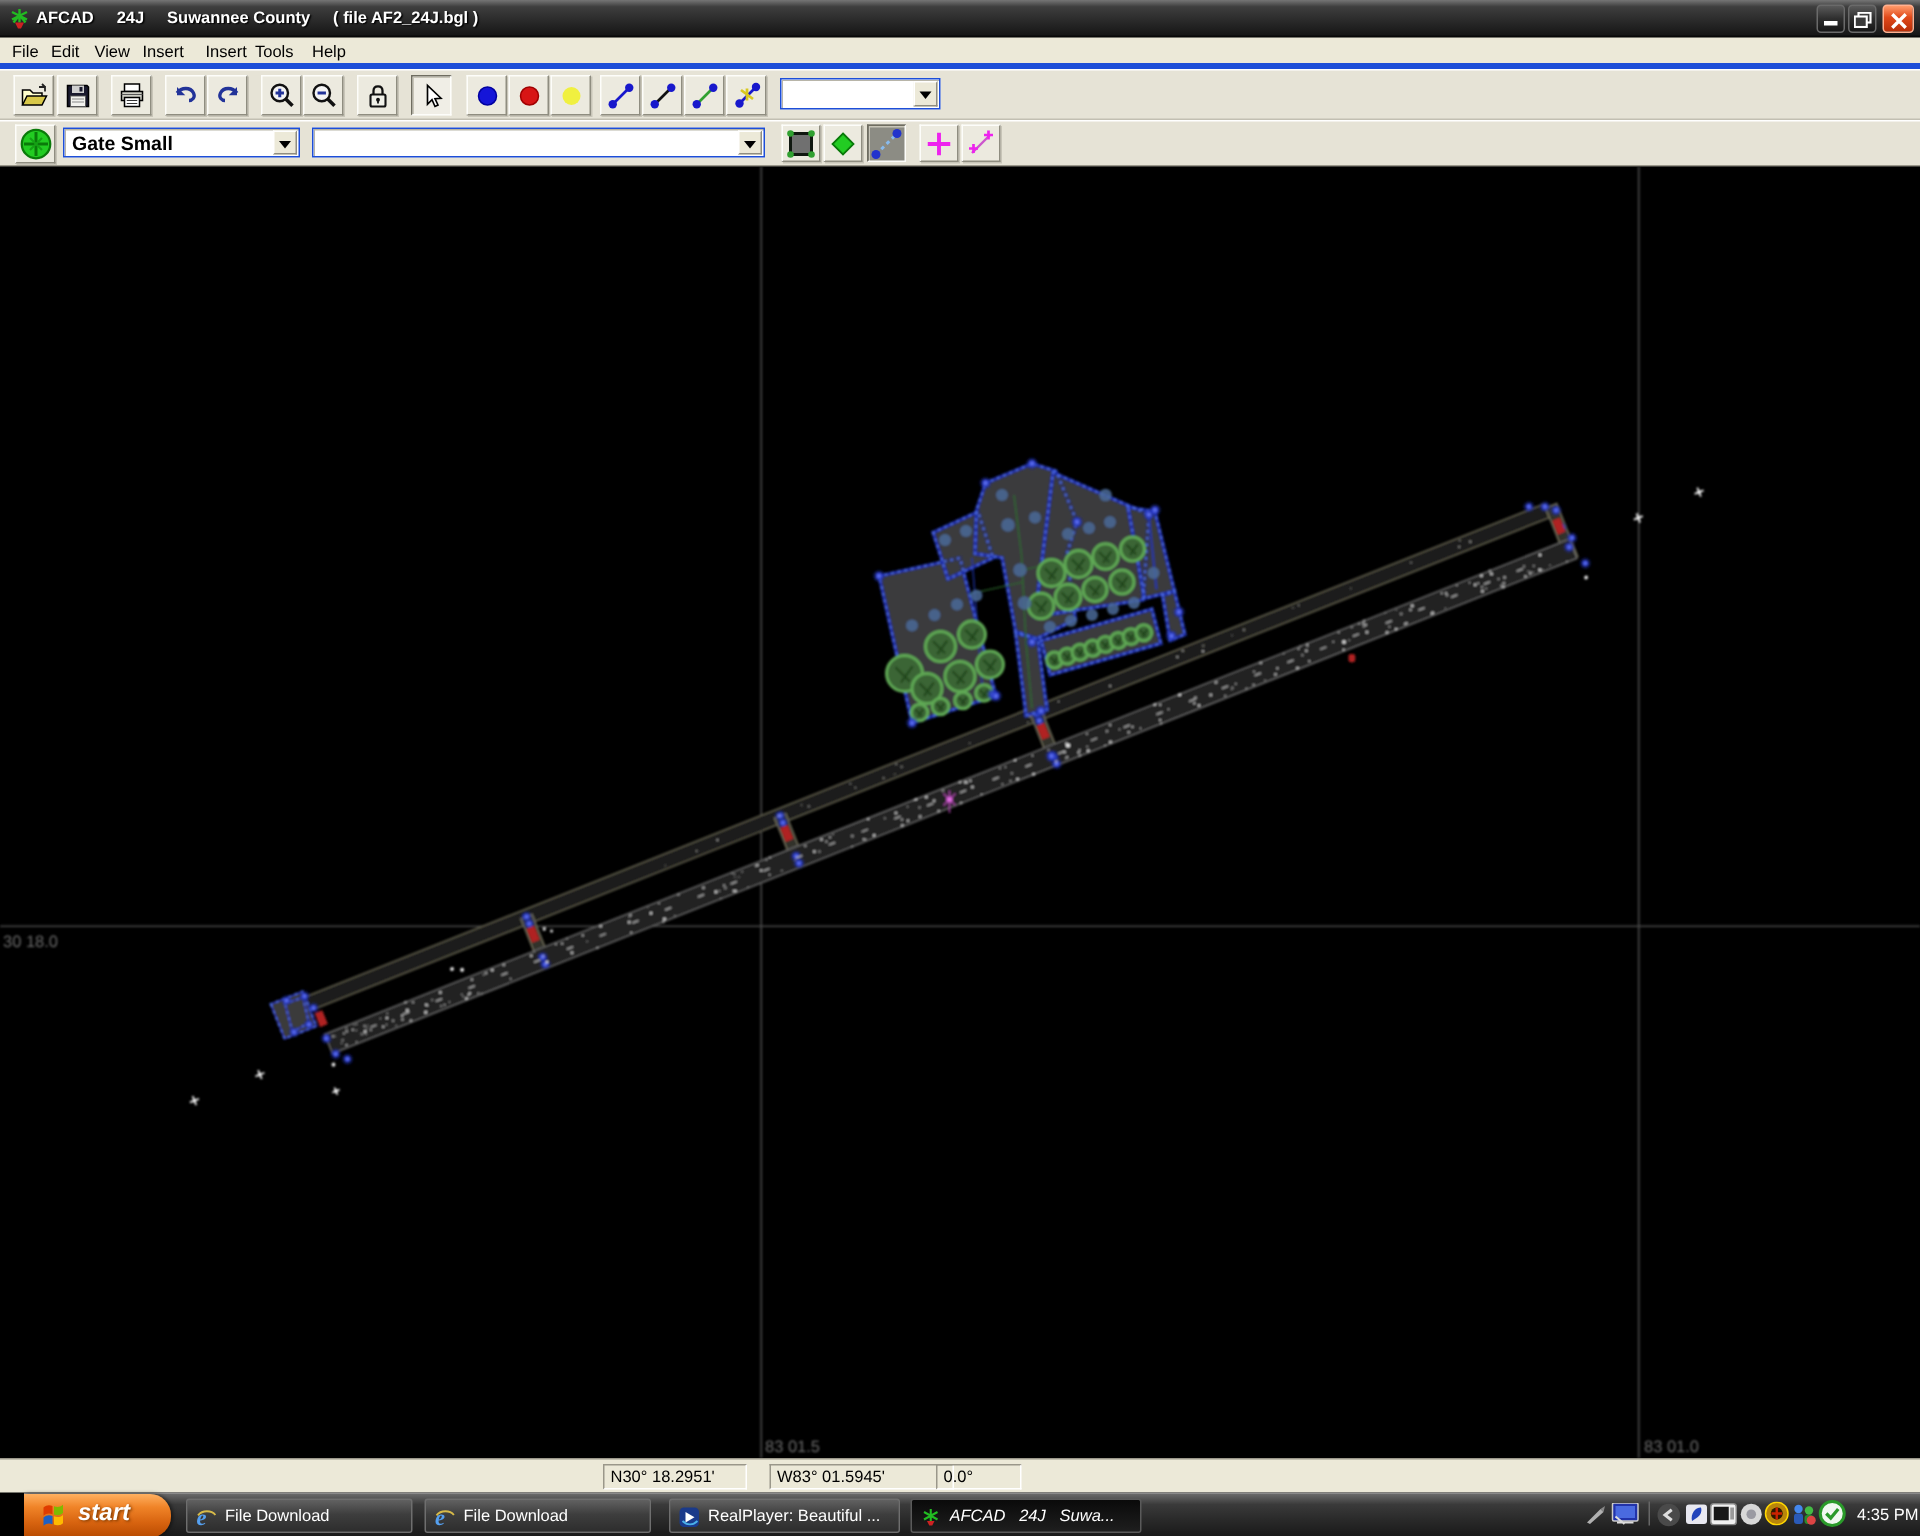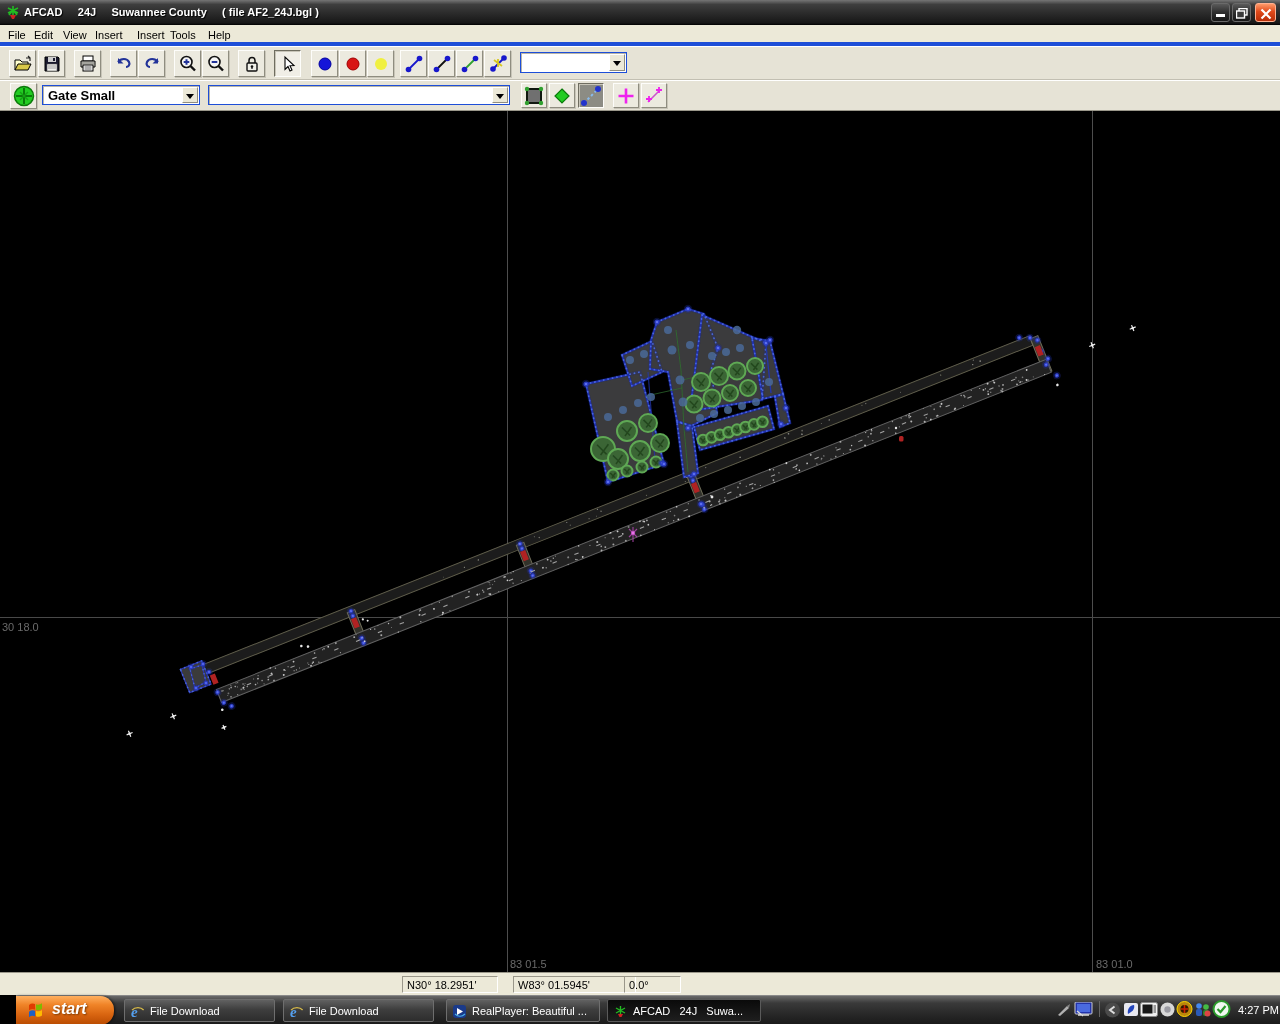--- a/index.html
+++ b/index.html
@@ -41,21 +41,21 @@
   background:linear-gradient(#ffb060 0%, #f08428 30%, #d86410 65%, #b84a00 100%);
   border-radius:0 14px 14px 0; box-shadow:1px 0 3px rgba(0,0,0,0.6); }
 #startbtn .stext { position:absolute; left:36px; top:4px; color:#fff; font-size:16px;
   font-weight:bold; font-style:italic; text-shadow:1px 1px 2px #7a3800; }
 #startbtn svg { position:absolute; left:12px; top:6px; }
 .task { position:absolute; top:3px; height:23px; border-radius:2px;
   background:linear-gradient(#616161, #3e3e3e 45%, #2d2d2d); border:1px solid #6e6e6e;
   color:#fff; font-size:11px; }
 .task svg { position:absolute; left:5px; top:4px; }
 .task span { position:absolute; left:25px; top:5px; white-space:nowrap; overflow:hidden; }
-.task.pressed { background:linear-gradient(#0a0a0a, #1e1e1e); border-color:#5a5a5a; }
+.task.pressed { background:linear-gradient(#0a0a0a, #1e1e1e); border-color:#5a5a5a;font-style:italic; }
 </style></head>
 <body>
 <div id="screen">
 <div id="titlebar">
   <svg width="18" height="18" viewBox="0 0 18 18" style="position:absolute;left:4px;top:3px">
         <path d="M9,3 L9,12 M4,5 L14,10 M14,5 L4,10 M9,7 L5,12 M9,7 L13,12" stroke="#22bb22" stroke-width="1.6"></path>
         <path d="M6,12 L12,12 L10,16 L8,16 Z" fill="#cc2222"></path>
       </svg>
   <span class="ttext">AFCAD     24J     Suwannee County     ( file AF2_24J.bgl )</span>
   <div class="wbtn" style="right:50px">
@@ -950,14 +950,14 @@
         <circle cx="5" cy="4" r="2.8" fill="#4488ee"></circle>
         <rect x="2" y="7" width="6" height="7" rx="2" fill="#2a5ab8"></rect>
         <circle cx="12" cy="5" r="2.8" fill="#44bb44"></circle>
         <rect x="9" y="8" width="6" height="6" rx="2" fill="#2a8a2a"></rect>
         <circle cx="13.5" cy="11.5" r="3" fill="#dd4444"></circle>
       </svg>
       <svg width="19" height="18" viewBox="0 0 19 18" style="position:absolute;left:1196px;top:4px">
         <circle cx="9.5" cy="9" r="8" fill="#f0f8f0" stroke="#2a9a2a" stroke-width="2"></circle>
         <path d="M5.5,9 L8.5,12 L13.5,6" stroke="#2a9a2a" stroke-width="2.2" fill="none"></path>
       </svg>
-      <div style="position:absolute;left:1222px;top:8px;color:#fff;font-size:11px">4:27 PM</div>
+      <div style="position:absolute;left:1222px;top:8px;color:#fff;font-size:11px">4:35 PM</div>
 </div>
 </div>
 </body></html>

